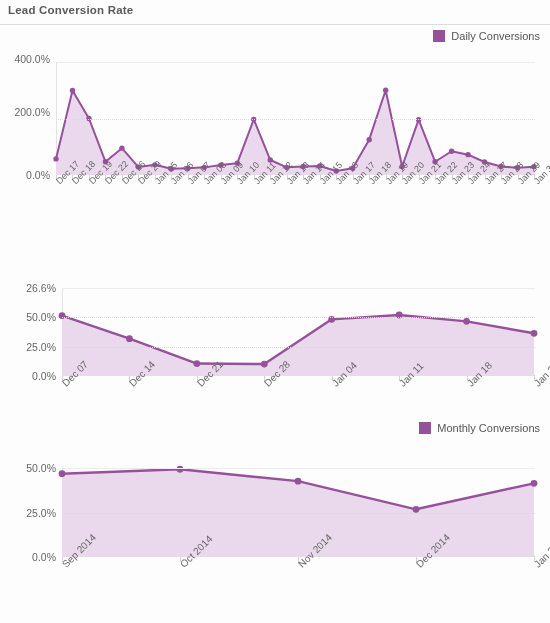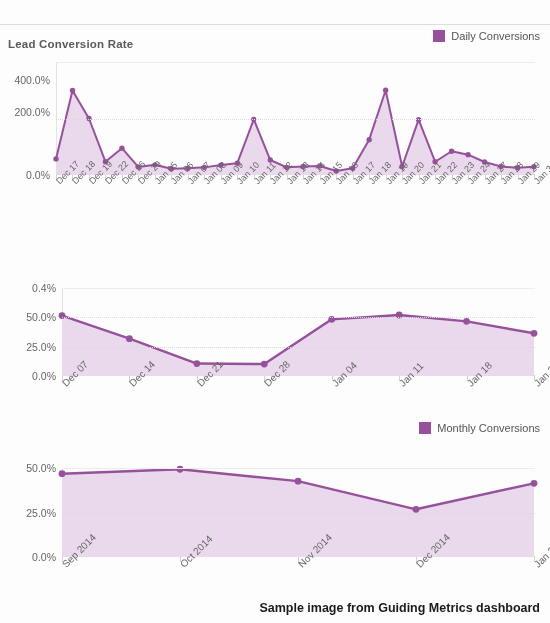--- a/index.html
+++ b/index.html
@@ -14,21 +14,21 @@
   .page{position:relative;width:550px;height:623px;}
 
   
   .header{
     position:absolute;left:0;top:0;width:550px;height:25px;
     background:#fdfdfd;
   }
   .header-title{
     position:absolute;left:8px;top:4px;
     font-size:11.5px;font-weight:bold;color:#5a5a5a;
-    letter-spacing:0.2px;white-space:nowrap;margin-top:34px;
+    letter-spacing:0.2px;white-space:nowrap;
   }
   .header-rule{
     position:absolute;left:0;top:24px;width:550px;height:1px;
     background:#dcdcdc;
   }
 
   
   .chart-block{position:absolute;left:0;width:550px;}
   #chart-daily{top:28px;height:200px;}
   #chart-weekly{top:232px;height:180px;}
@@ -177,21 +177,21 @@
         <div class="xtick" style="left: 379.103px; top: 113px;"></div>
         <div class="xtick" style="left: 395.586px; top: 113px;"></div>
         <div class="xtick" style="left: 412.069px; top: 113px;"></div>
         <div class="xtick" style="left: 428.552px; top: 113px;"></div>
         <div class="xtick" style="left: 445.034px; top: 113px;"></div>
         <div class="xtick" style="left: 461.517px; top: 113px;"></div>
         <div class="xtick" style="left: 478px; top: 113px;"></div>
       </div>
   <div class="ylab" style="top: 147px; left: 0px; width: 50px;">0.0%</div>
       <div class="ylab" style="top: 84px; left: 0px; width: 50px;">200.0%</div>
-      <div class="ylab" style="top: 52px; left: 0px; width: 50px;">400.0%</div>
+      <div class="ylab" style="top: 31px; left: 0px; width: 50px;">400.0%</div>
       <div class="xlab" style="left: 54px; top: 151px; font-size: 9px;">Dec 17</div>
       <div class="xlab" style="left: 70.4828px; top: 151px; font-size: 9px;">Dec 18</div>
       <div class="xlab" style="left: 86.9655px; top: 151px; font-size: 9px;">Dec 19</div>
       <div class="xlab" style="left: 103.448px; top: 151px; font-size: 9px;">Dec 22</div>
       <div class="xlab" style="left: 119.931px; top: 151px; font-size: 9px;">Dec 26</div>
       <div class="xlab" style="left: 136.414px; top: 151px; font-size: 9px;">Dec 29</div>
       <div class="xlab" style="left: 152.897px; top: 151px; font-size: 9px;">Jan 05</div>
       <div class="xlab" style="left: 169.379px; top: 151px; font-size: 9px;">Jan 06</div>
       <div class="xlab" style="left: 185.862px; top: 151px; font-size: 9px;">Jan 07</div>
       <div class="xlab" style="left: 202.345px; top: 151px; font-size: 9px;">Jan 08</div>
@@ -240,21 +240,21 @@
         <div class="xtick" style="left: 134.857px; top: 88px;"></div>
         <div class="xtick" style="left: 202.286px; top: 88px;"></div>
         <div class="xtick" style="left: 269.714px; top: 88px;"></div>
         <div class="xtick" style="left: 337.143px; top: 88px;"></div>
         <div class="xtick" style="left: 404.571px; top: 88px;"></div>
         <div class="xtick" style="left: 472px; top: 88px;"></div>
       </div>
   <div class="ylab" style="top: 144px; left: 0px; width: 56px;">0.0%</div>
       <div class="ylab" style="top: 114.667px; left: 0px; width: 56px;">25.0%</div>
       <div class="ylab" style="top: 85.3333px; left: 0px; width: 56px;">50.0%</div>
-      <div class="ylab" style="top: 56px; left: 0px; width: 56px;">0.4%</div>
+      <div class="ylab" style="top: 56px; left: 0px; width: 56px;">26.6%</div>
       <div class="xlab" style="left: 60px; top: 149px; font-size: 10px;">Dec 07</div>
       <div class="xlab" style="left: 127.429px; top: 149px; font-size: 10px;">Dec 14</div>
       <div class="xlab" style="left: 194.857px; top: 149px; font-size: 10px;">Dec 21</div>
       <div class="xlab" style="left: 262.286px; top: 149px; font-size: 10px;">Dec 28</div>
       <div class="xlab" style="left: 329.714px; top: 149px; font-size: 10px;">Jan 04</div>
       <div class="xlab" style="left: 397.143px; top: 149px; font-size: 10px;">Jan 11</div>
       <div class="xlab" style="left: 464.571px; top: 149px; font-size: 10px;">Jan 18</div>
       <div class="xlab" style="left: 532px; top: 149px; font-size: 10px;">Jan 25</div>
     </div>
 
@@ -285,15 +285,14 @@
   <div class="ylab" style="top: 137px; left: 0px; width: 56px;">0.0%</div>
       <div class="ylab" style="top: 92.5px; left: 0px; width: 56px;">25.0%</div>
       <div class="ylab" style="top: 48px; left: 0px; width: 56px;">50.0%</div>
       <div class="xlab" style="left: 60px; top: 142px; font-size: 10px;">Sep 2014</div>
       <div class="xlab" style="left: 178px; top: 142px; font-size: 10px;">Oct 2014</div>
       <div class="xlab" style="left: 296px; top: 142px; font-size: 10px;">Nov 2014</div>
       <div class="xlab" style="left: 414px; top: 142px; font-size: 10px;">Dec 2014</div>
       <div class="xlab" style="left: 532px; top: 142px; font-size: 10px;">Jan 2015</div>
     </div>
 
-  <div class="caption">Sample image from Guiding Metrics dashboard</div>
 
 </div>
 
 </body></html>

